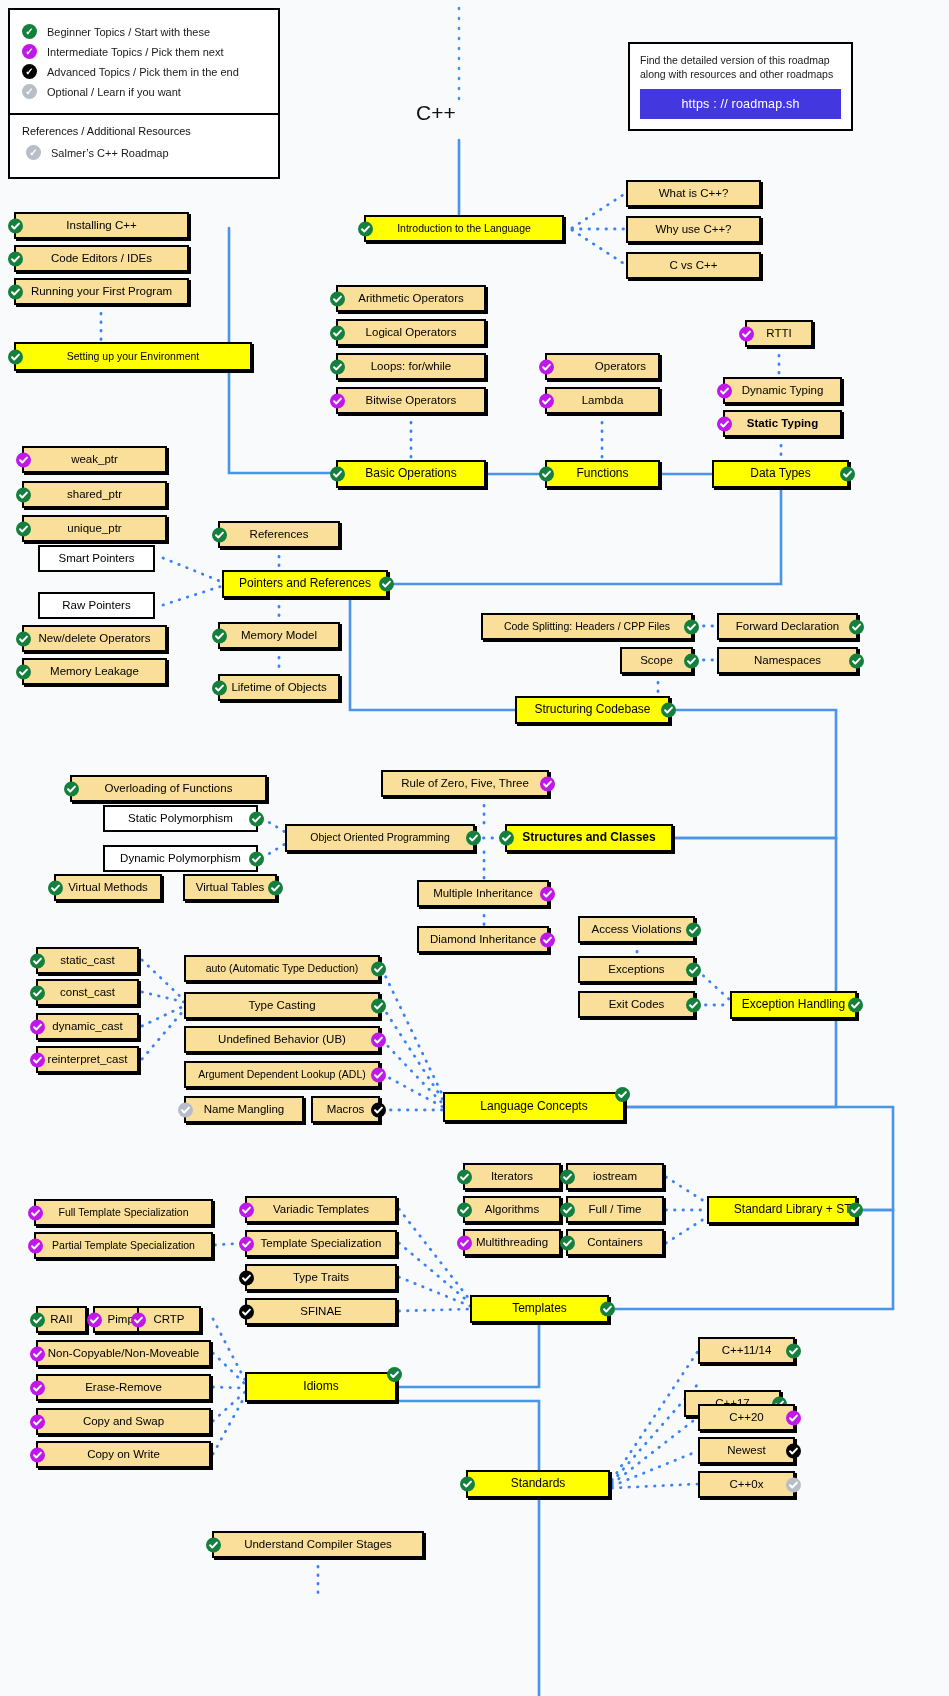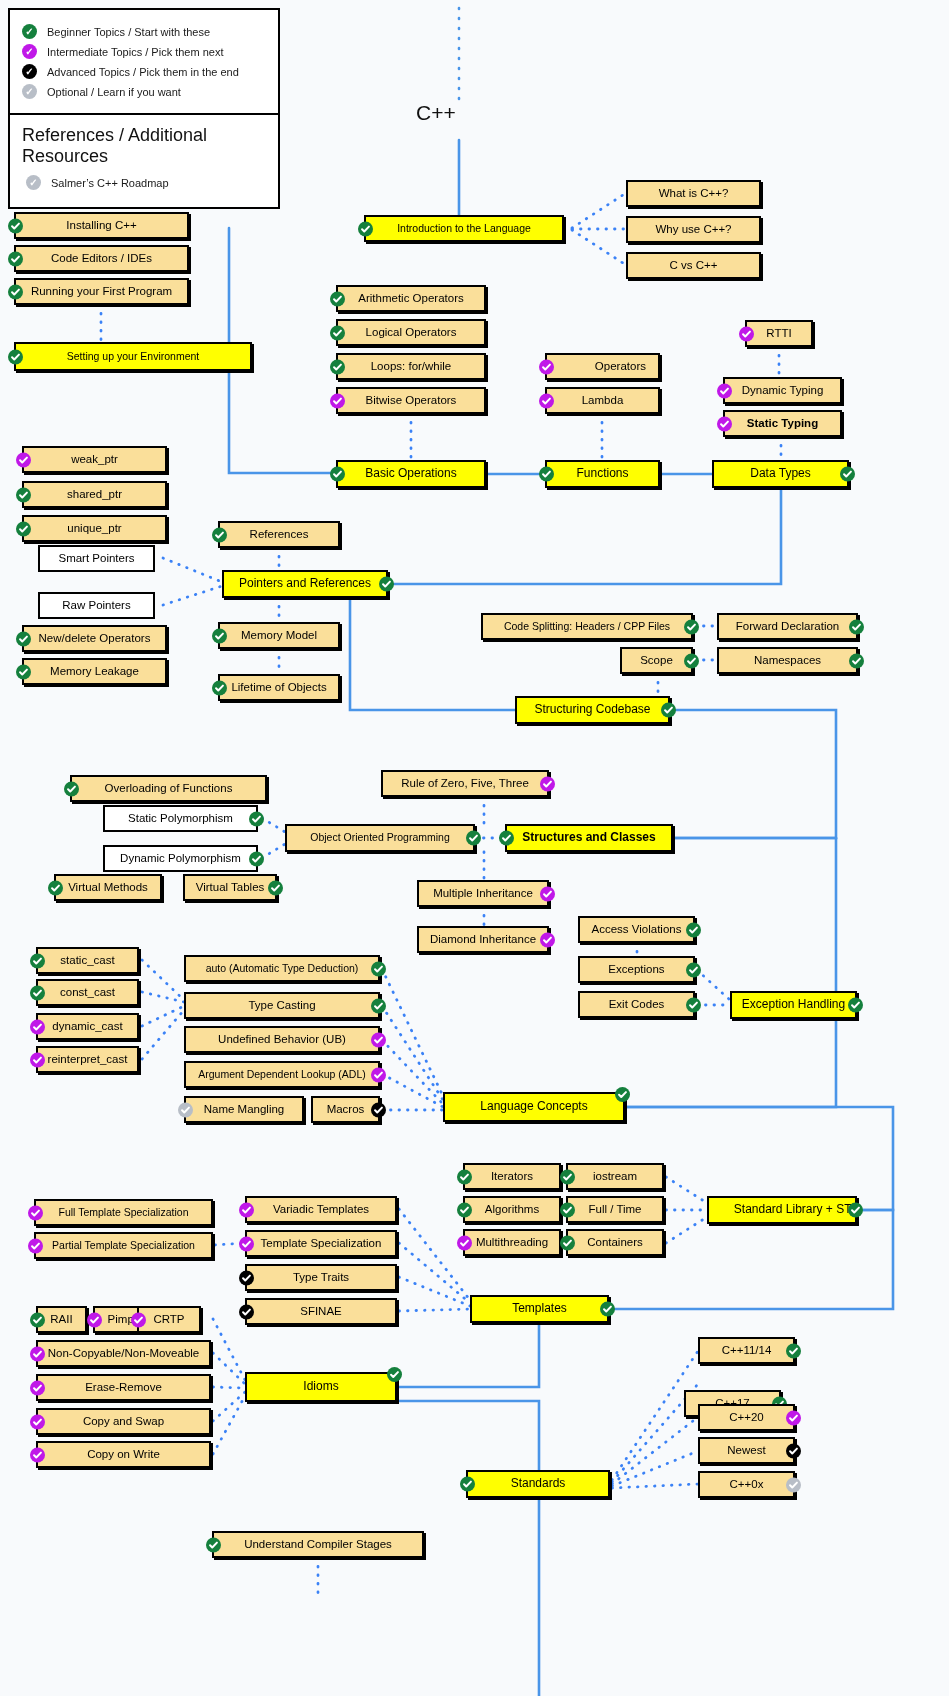--- a/index.html
+++ b/index.html
@@ -47,21 +47,21 @@
   
   #legend {
     position:absolute; left:8px; top:8px; width:272px;
     border:2.5px solid #000; background:#fff; z-index:6;
   }
   #legend .rowset { padding:9px 12px 9px 12px; }
   .legend-row { display:flex; align-items:center; gap:10px; margin:5px 0; }
   .legend-row .lbl { font-size:11px; color:#1a1a1a; }
   #legend .divider { border-top:2.5px solid #000; }
   #legend .refs { padding:10px 12px 12px 12px; }
-  #legend .refs h3 { margin:0 0 8px 0; font-size:18px; font-weight:normal; color:#111; }
+  #legend .refs h3 { margin:0 0 8px 0; font-size:11px; font-weight:normal; color:#111; }
   #legend .refs .legend-row { margin-left:4px; }
 
   
   #cta {
     position:absolute; left:628px; top:42px; width:225px;
     border:2.5px solid #000; background:#fff; padding:9px 10px 10px 10px; z-index:6;
   }
   #cta .t { font-size:10.5px; line-height:1.35; color:#1a1a1a; }
   #cta .btn {
     margin-top:8px; background:#4338e0; color:#fff; text-align:center;
@@ -205,20 +205,24 @@
     <div class="divider"></div>
     <div class="refs">
       <h3>References / Additional Resources</h3>
       <div class="legend-row">
         <span class="badge b-gray" style="position:relative;left:0;top:0;transform:none;">✓</span>
         <span class="lbl">Salmer’s C++ Roadmap</span>
       </div>
     </div>
   </div>
 
+  <div id="cta">
+    <div class="t">Find the detailed version of this roadmap along with resources and other roadmaps</div>
+    <div class="btn">https : // roadmap.sh</div>
+  </div>
 
   <div id="title">C++</div>
 
 
   <div id="nodes">
       <div class="node primary small" style="left: 364px; top: 215px; width: 200px; height: 27px;">
         <span>Introduction to the Language</span>
         <span class="badge b-green left">
           <svg viewBox="0 0 24 24">
             <path d="M6.5 12.5 L10 16 L17.5 8.2" fill="none" stroke="#fff" stroke-width="3.2" stroke-linecap="round" stroke-linejoin="round"></path>

